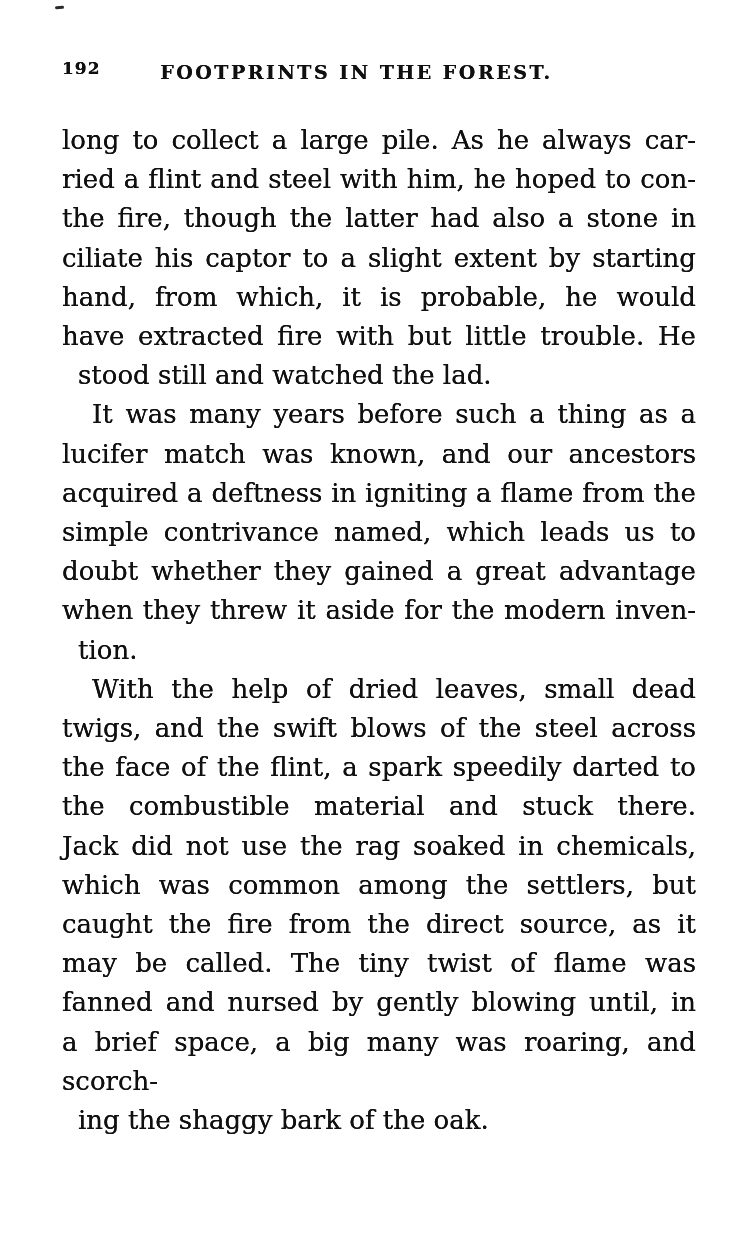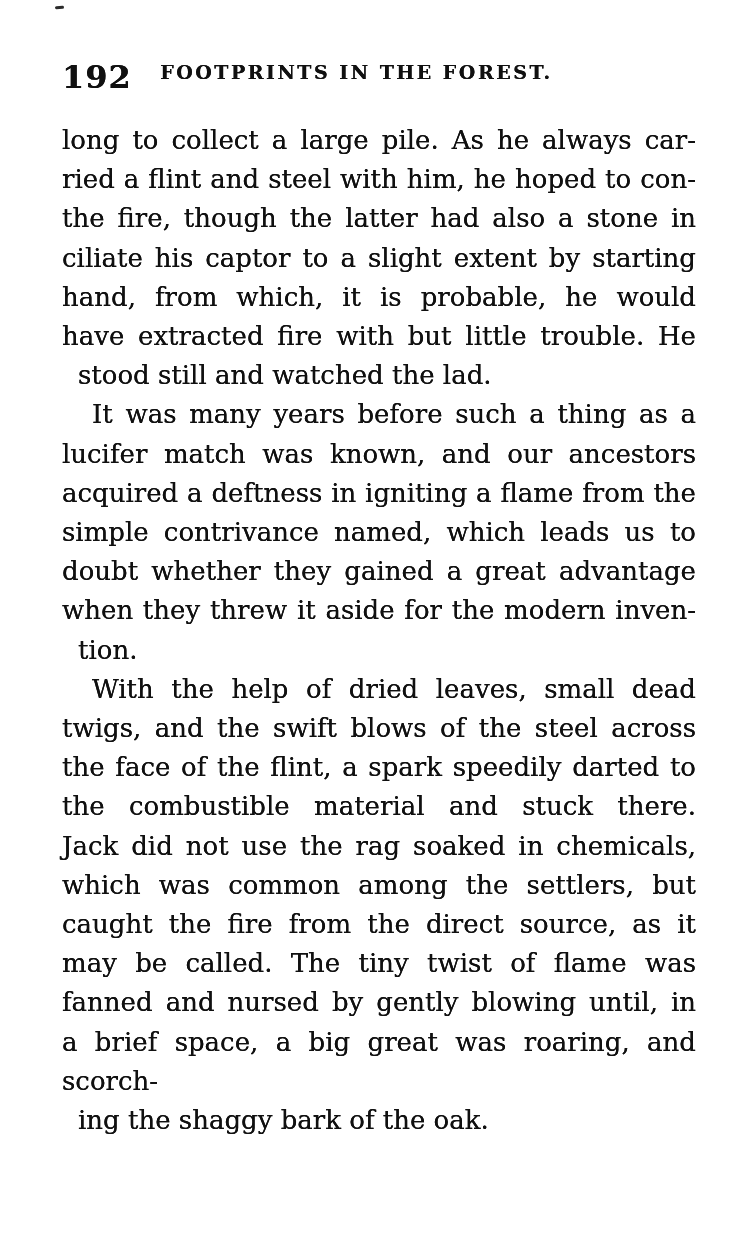--- a/index.html
+++ b/index.html
@@ -30,21 +30,21 @@
     position: absolute;
     top: 58px;
     left: 0;
     width: 736px;
     height: 32px;
   }
   .page-number {
     position: absolute;
     left: 62px;
     top: 0;
-    font-size: 32px;
+    font-size: 17px;
     font-weight: 700;
     letter-spacing: 1px;
     text-shadow: 0 0 0.5px currentColor;
   }
   .header-title {
     position: absolute;
     left: 0;
     top: 3px;
     width: 713px;
     text-align: center;
@@ -104,16 +104,16 @@
       <div class="line end">tion.</div>
       <div class="line indent">With the help of dried leaves, small dead</div>
       <div class="line">twigs, and the swift blows of the steel across</div>
       <div class="line">the face of the flint, a spark speedily darted to</div>
       <div class="line">the combustible material and stuck there.</div>
       <div class="line">Jack did not use the rag soaked in chemicals,</div>
       <div class="line">which was common among the settlers, but</div>
       <div class="line">caught the fire from the direct source, as it</div>
       <div class="line">may be called. The tiny twist of flame was</div>
       <div class="line">fanned and nursed by gently blowing until, in</div>
-      <div class="line">a brief space, a big great was roaring, and scorch-</div>
+      <div class="line">a brief space, a big many was roaring, and scorch-</div>
       <div class="line end">ing the shaggy bark of the oak.</div>
     </div>
 </div>
 
 </body></html>

